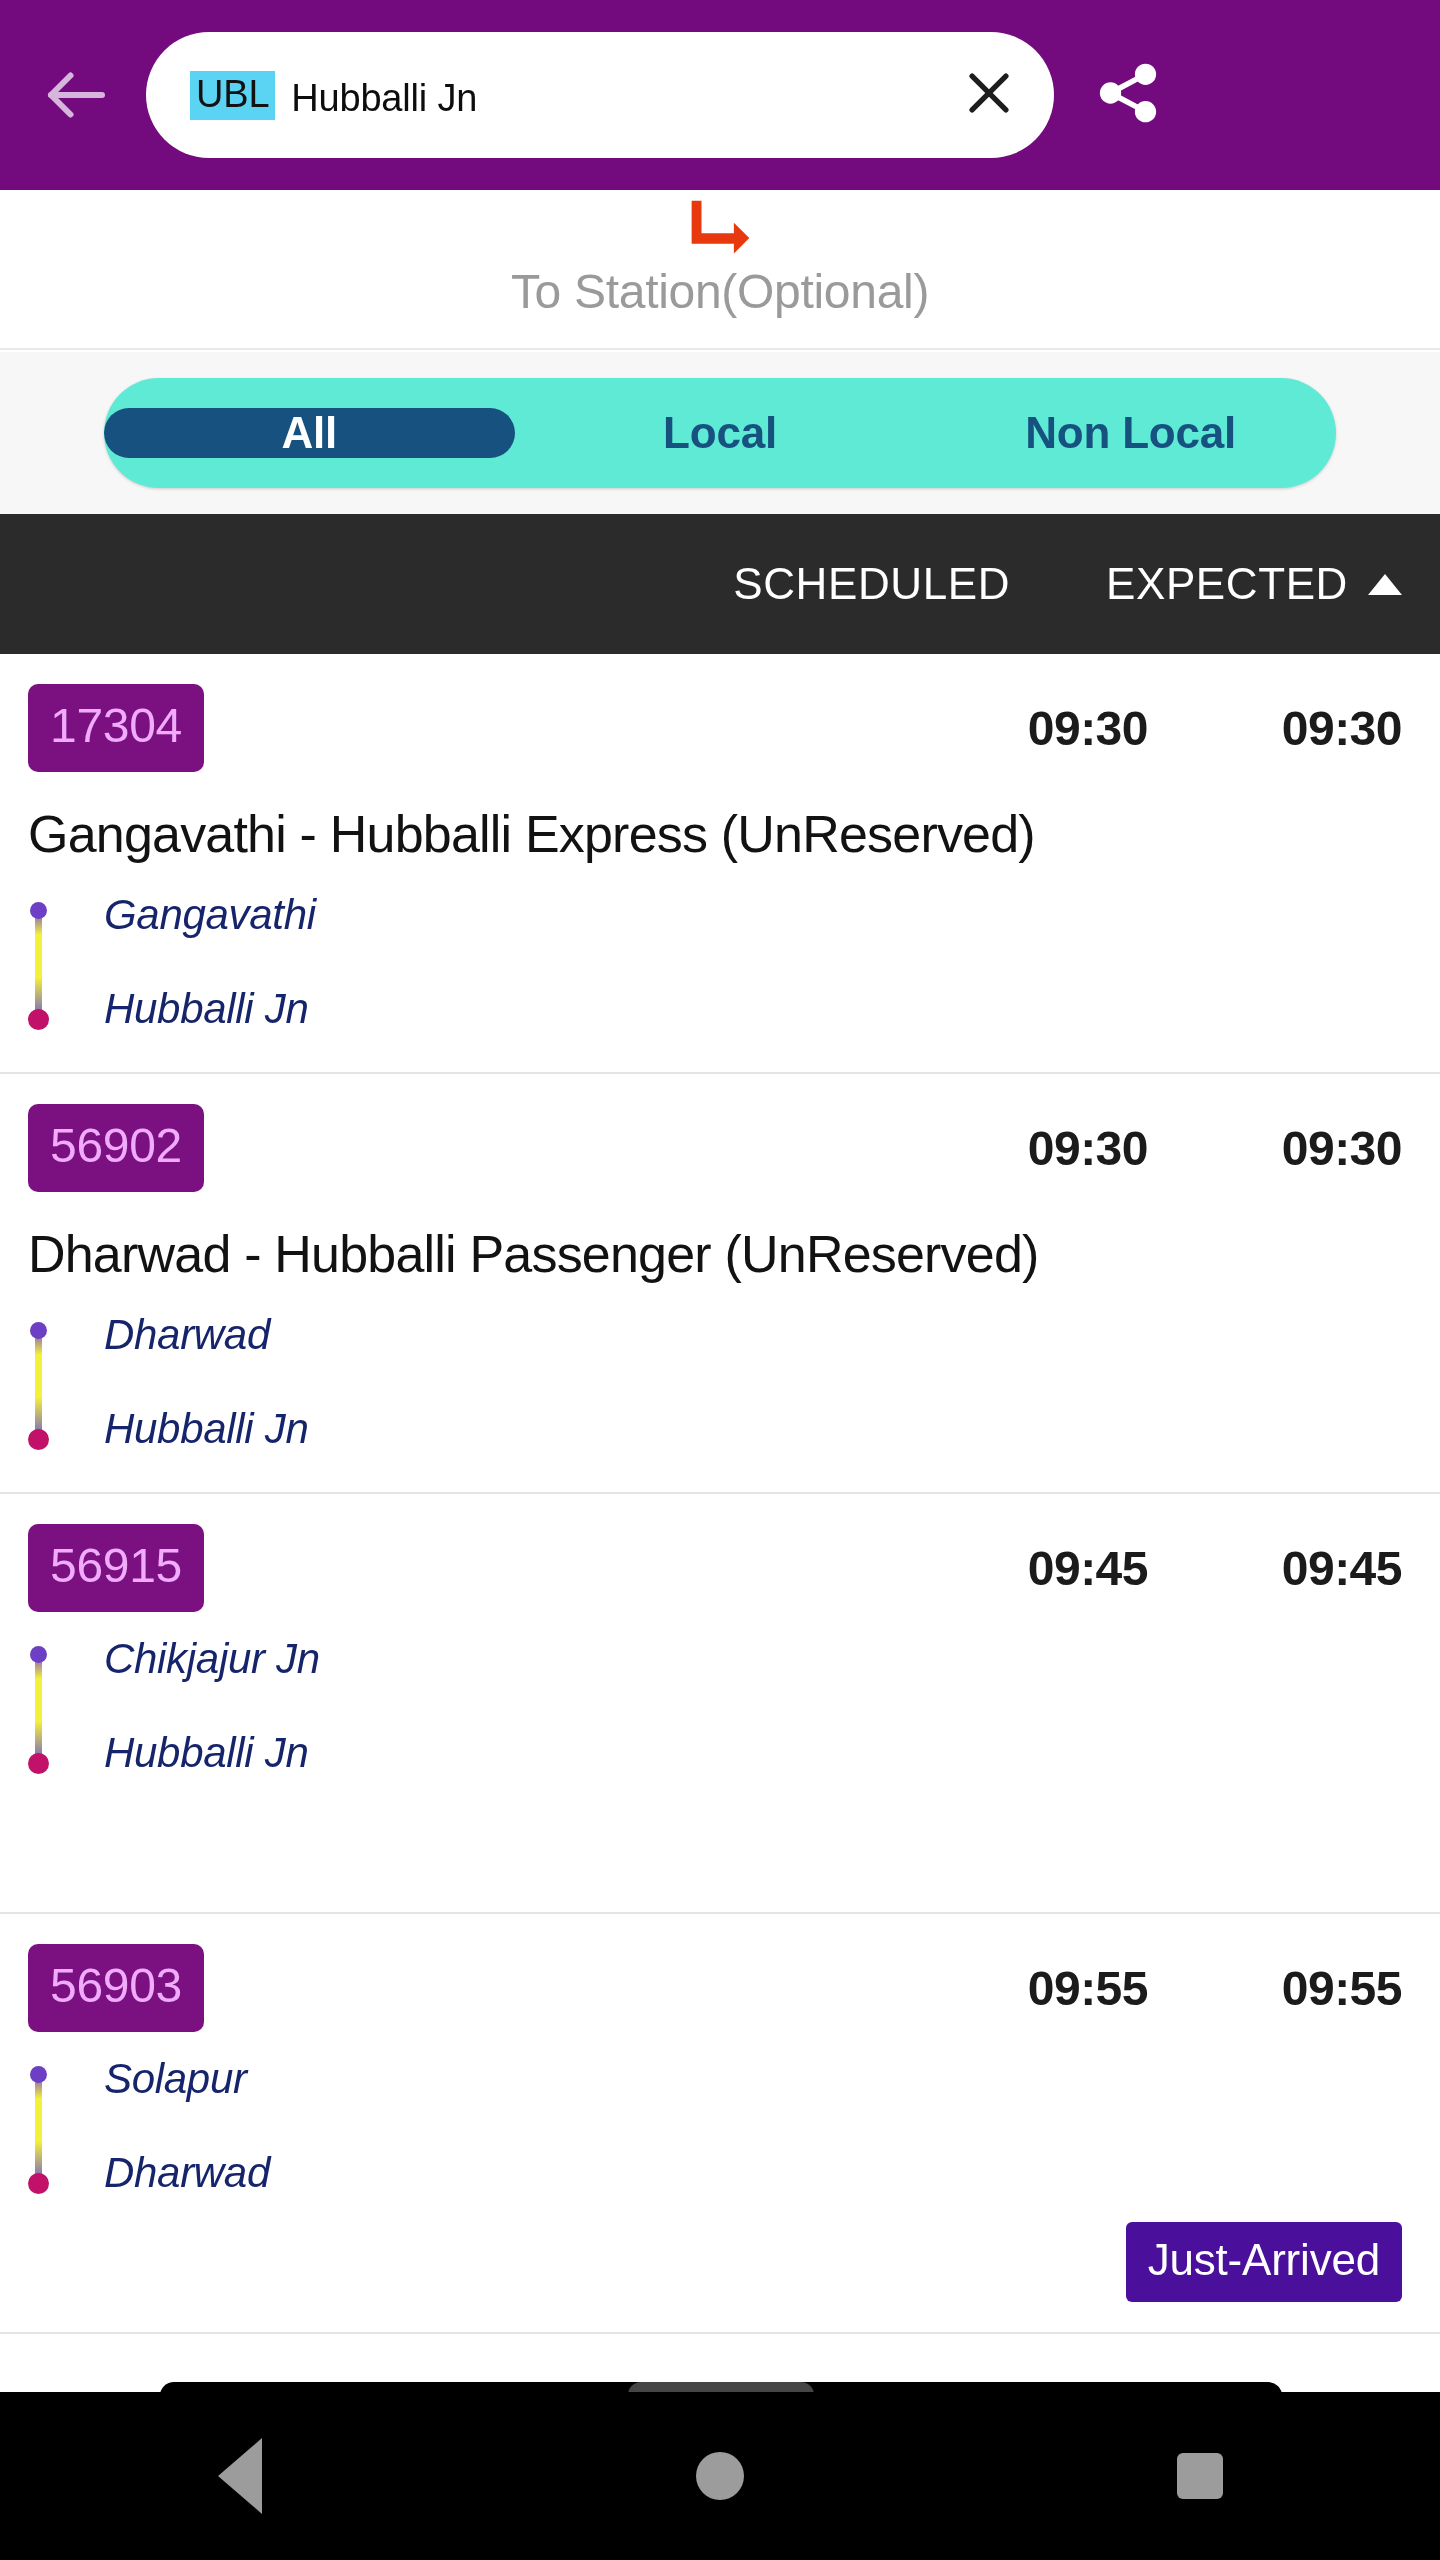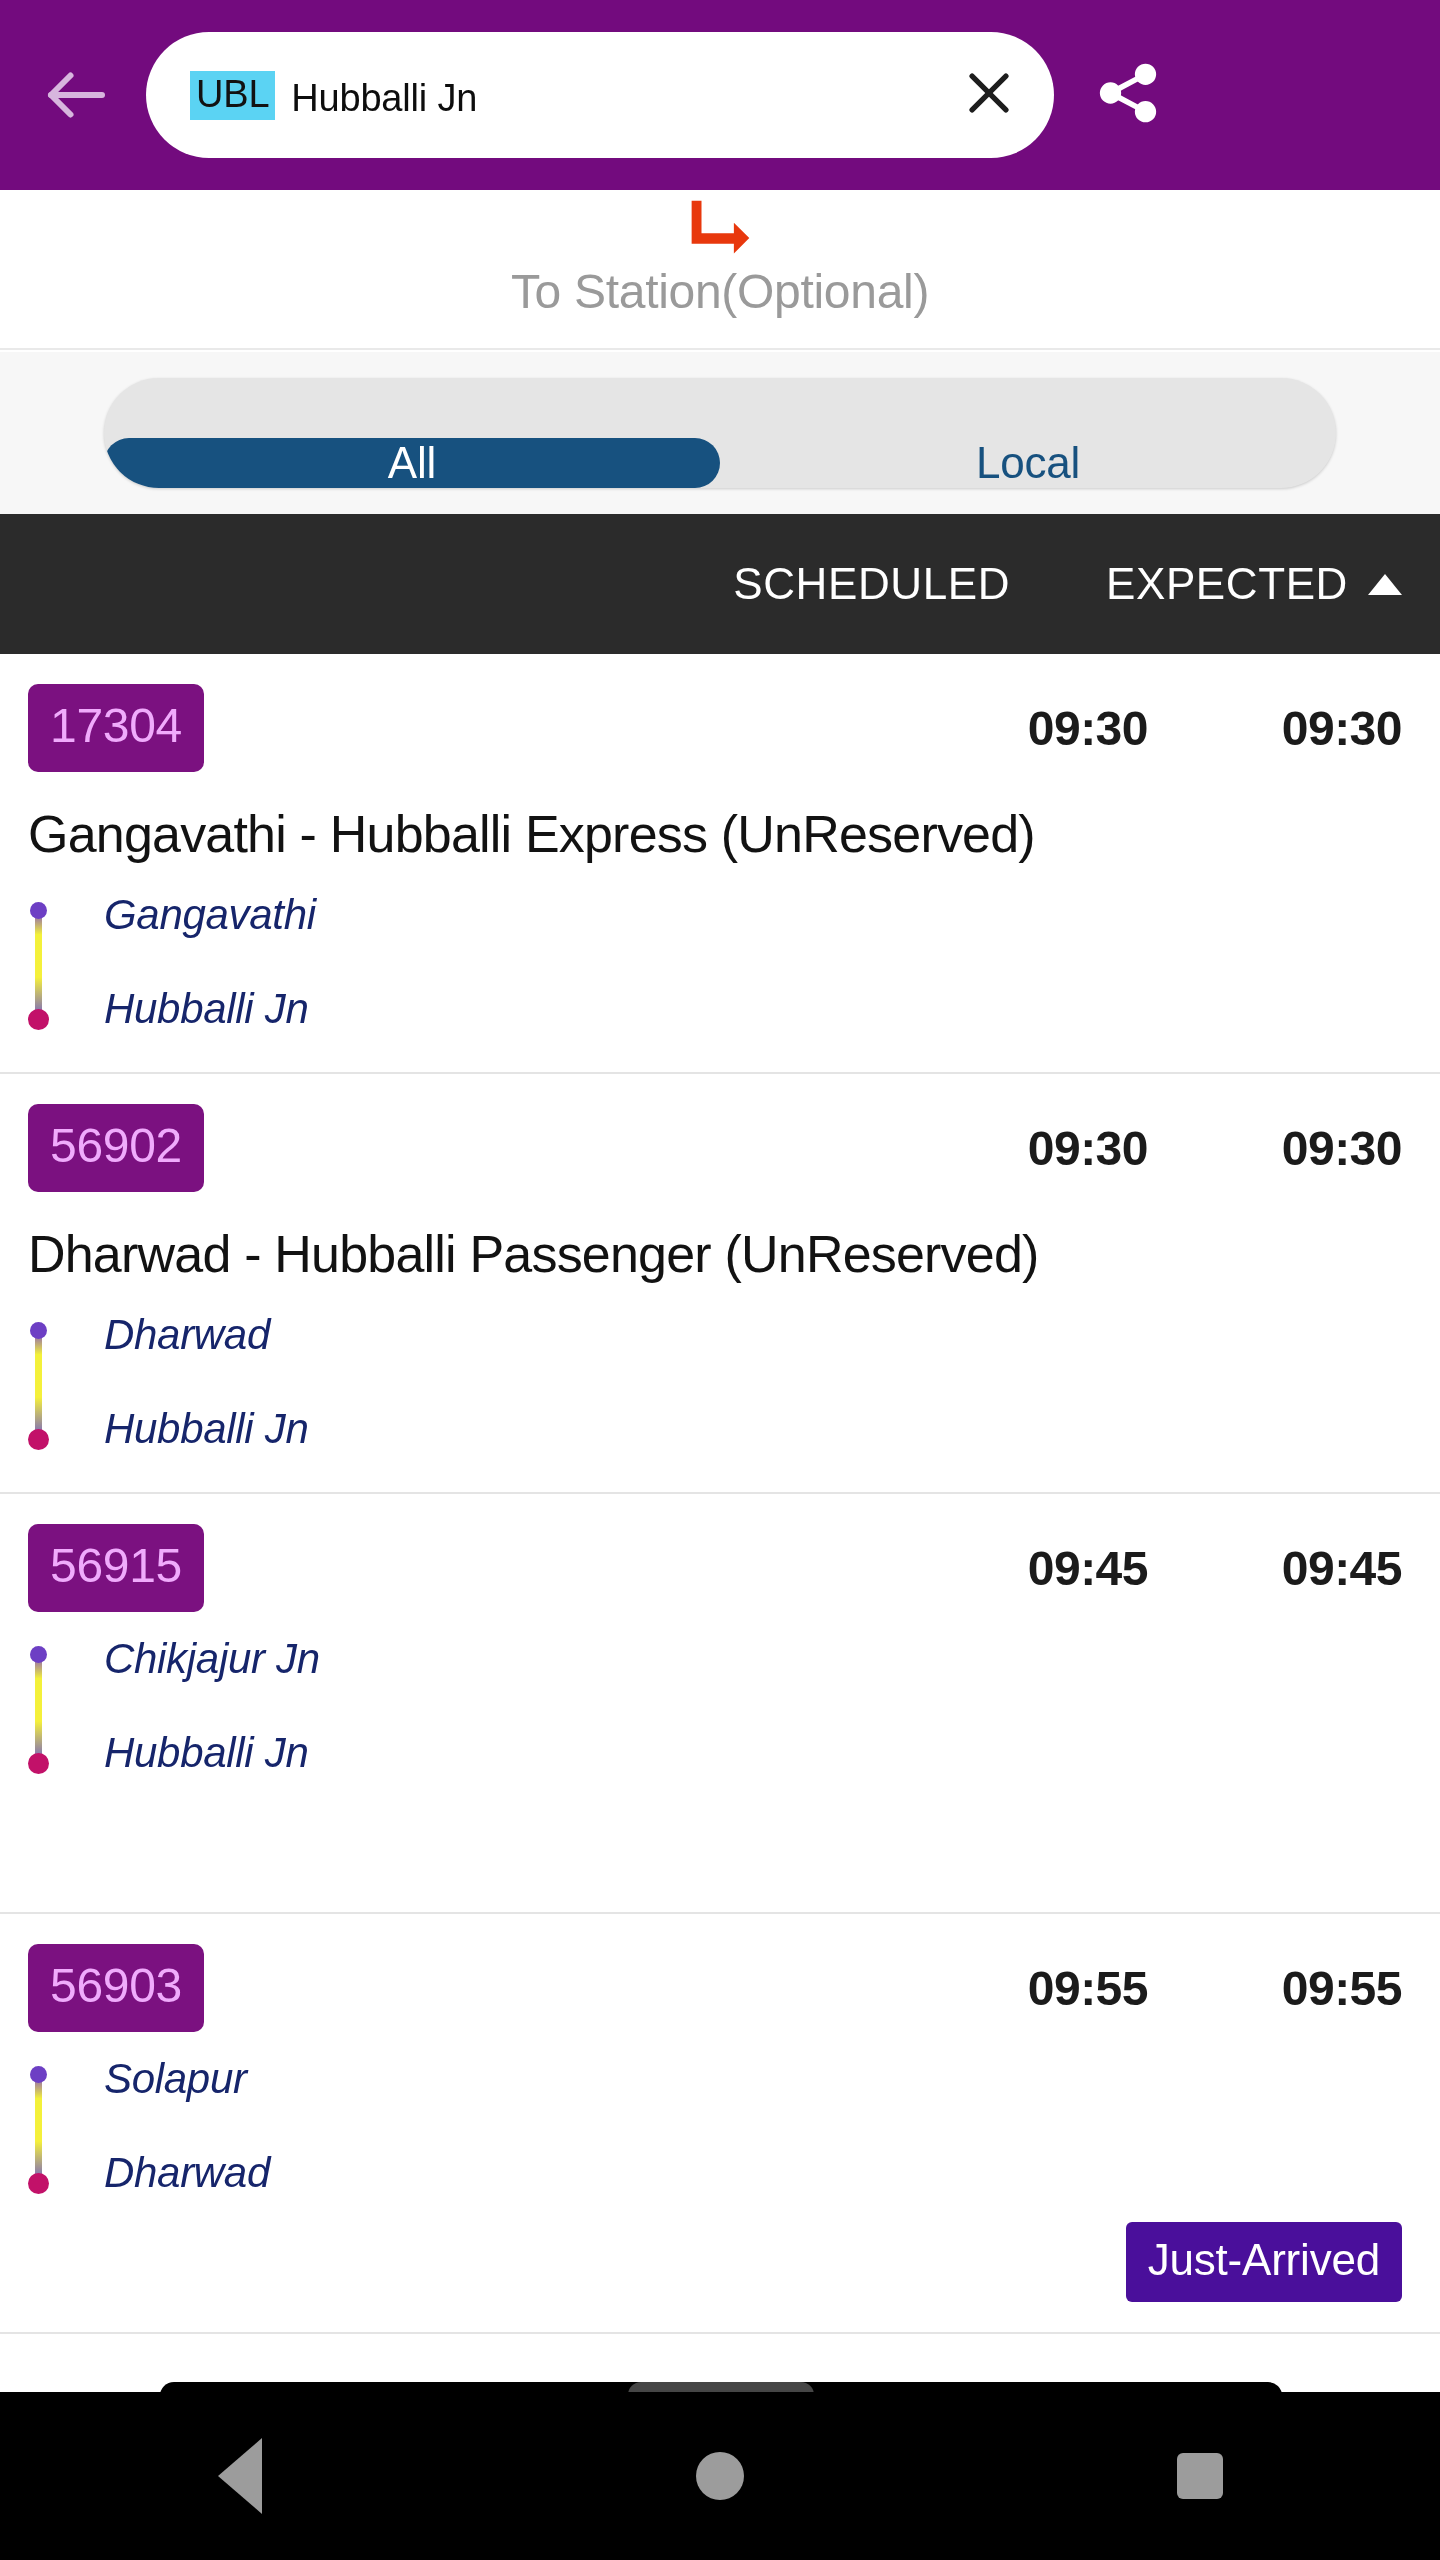--- a/index.html
+++ b/index.html
@@ -76,25 +76,26 @@
   }
 
   
   .tabwrap {
     position:absolute; left:0; top:352px; width:1440px; height:162px;
     background:#f7f7f7;
     display:flex; align-items:center; justify-content:center;
   }
   .tabs {
     width:1232px; height:110px;
-    background:#e5e5e5;
+    background:#5eead4;
     border-radius:55px;
-    display:flex; align-items:flex-end;
+    display:flex; align-items:center;
     box-shadow:0 1px 3px rgba(0,0,0,0.18);
     overflow:hidden;
+    font-weight:bold;
   }
   .tab {
     flex:1 1 0; display:flex; align-items:center; justify-content:center;
     font-size:44px; color:#17517F; letter-spacing:-0.2px;
   }
   .tab.active {
     background:#17517F; color:#ffffff;
     border-radius:55px;
   }
 
@@ -293,20 +294,21 @@
         <path d="M6 3.5 L6 14 L16.5 14 L16.5 10.6 L21.5 15.6 L16.5 20.6 L16.5 17.4 L2.8 17.4 L2.8 3.5 Z" fill="#E8380D"></path>
       </svg>
     </div>
     <div class="tostation-placeholder">To Station(Optional)</div>
   </div>
 
   <div class="tabwrap">
     <div class="tabs">
       <div class="tab active">All</div>
       <div class="tab">Local</div>
+      <div class="tab">Non Local</div>
     </div>
   </div>
 
   <div class="sorthead">
     <div class="sort-sched">SCHEDULED</div>
     <div class="sort-exp">
       <span>EXPECTED</span>
       <span class="caret-up"></span>
     </div>
   </div>

